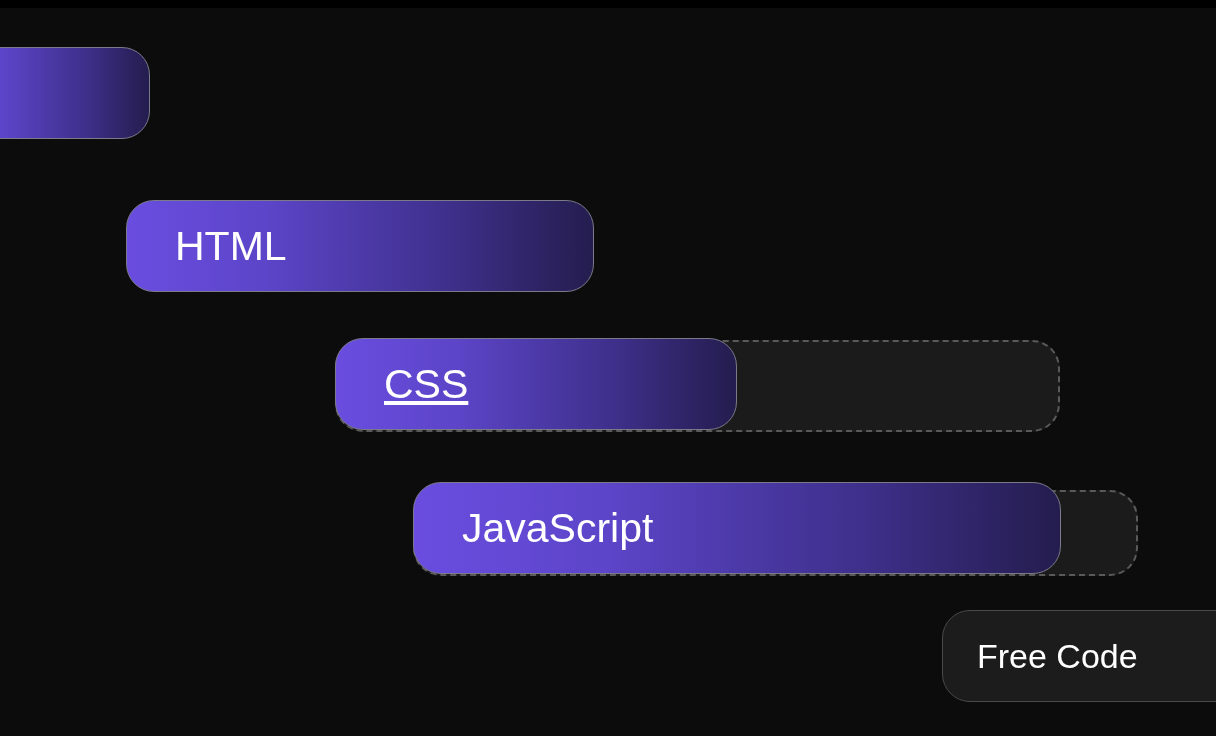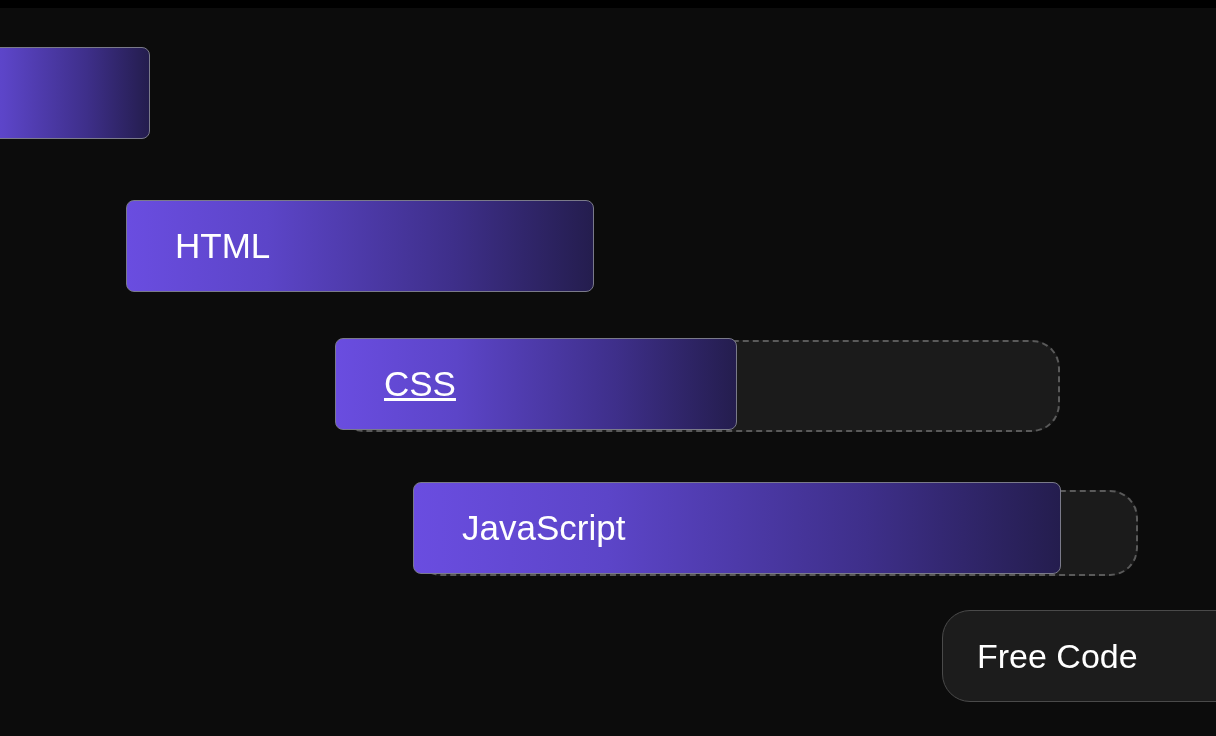--- a/index.html
+++ b/index.html
@@ -18,25 +18,25 @@
     .top-strip {
       position: absolute;
       top: 0;
       left: 0;
       width: 100%;
       height: 8px;
       background: #000;
     }
     .pill {
       position: absolute;
-      border-radius: 8px;
+      border-radius: 28px;
       display: flex;
       align-items: center;
       padding-left: 48px;
-      font-size: 35px;
+      font-size: 41px;
       font-weight: 500;
       color: #fff;
     }
     .purple-pill {
       background: linear-gradient(90deg, #6a4de0 0%, #5c45c8 30%, #3e2f8a 70%, #241d4e 100%);
       border: 1px solid #7a7a8a;
     }
     .ghost-pill {
       position: absolute;
       border-radius: 28px;

